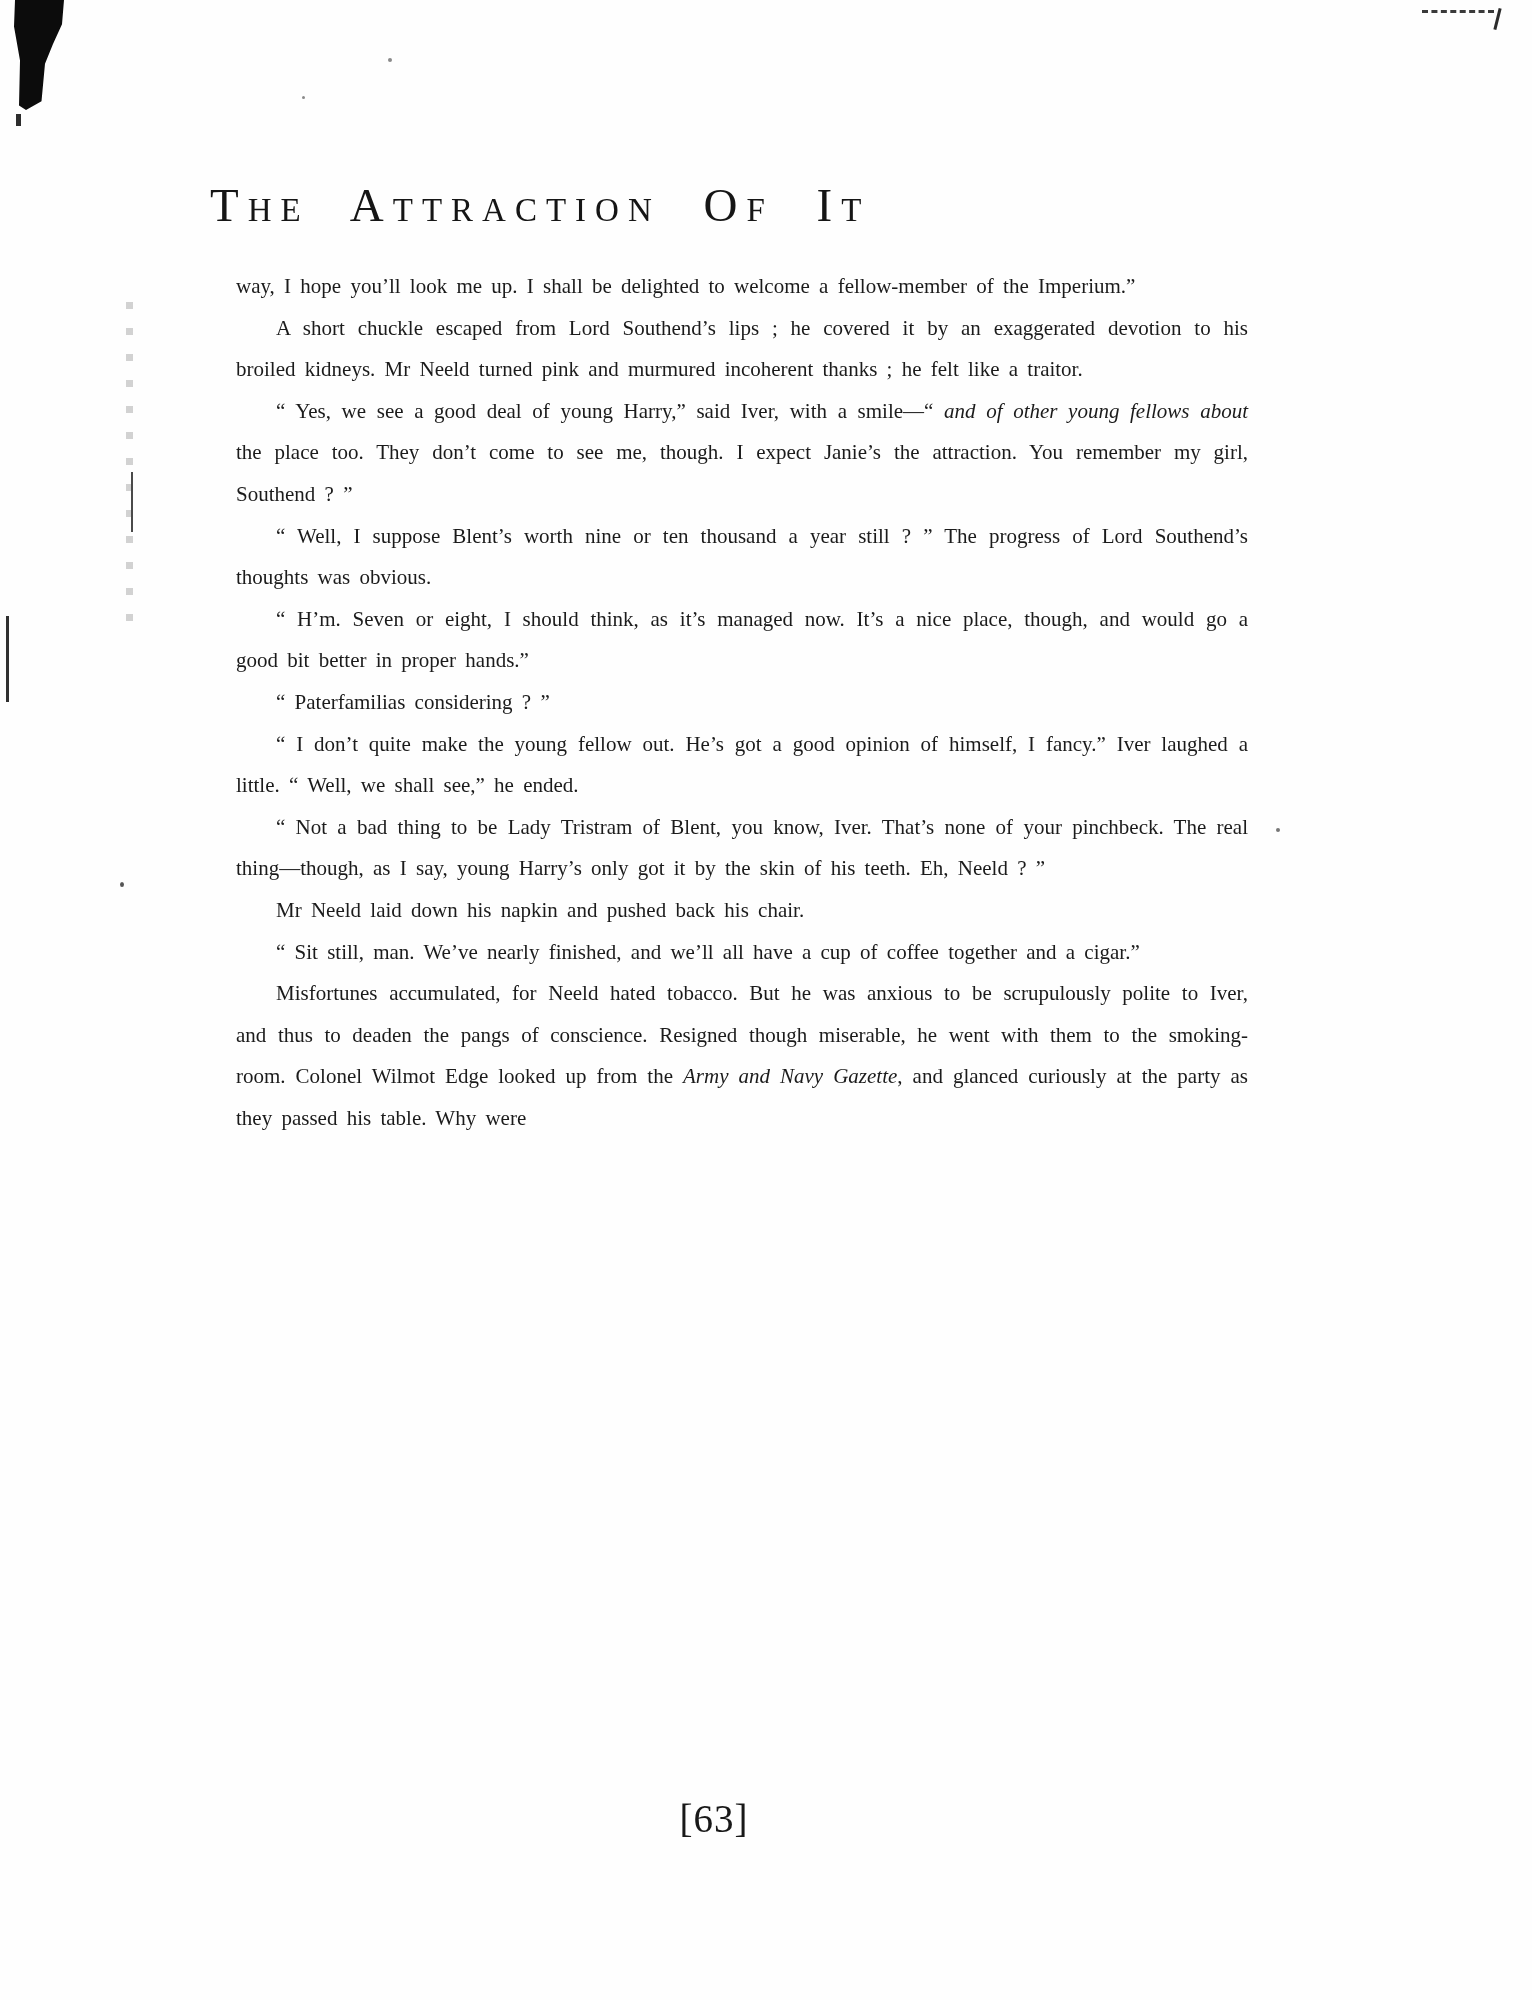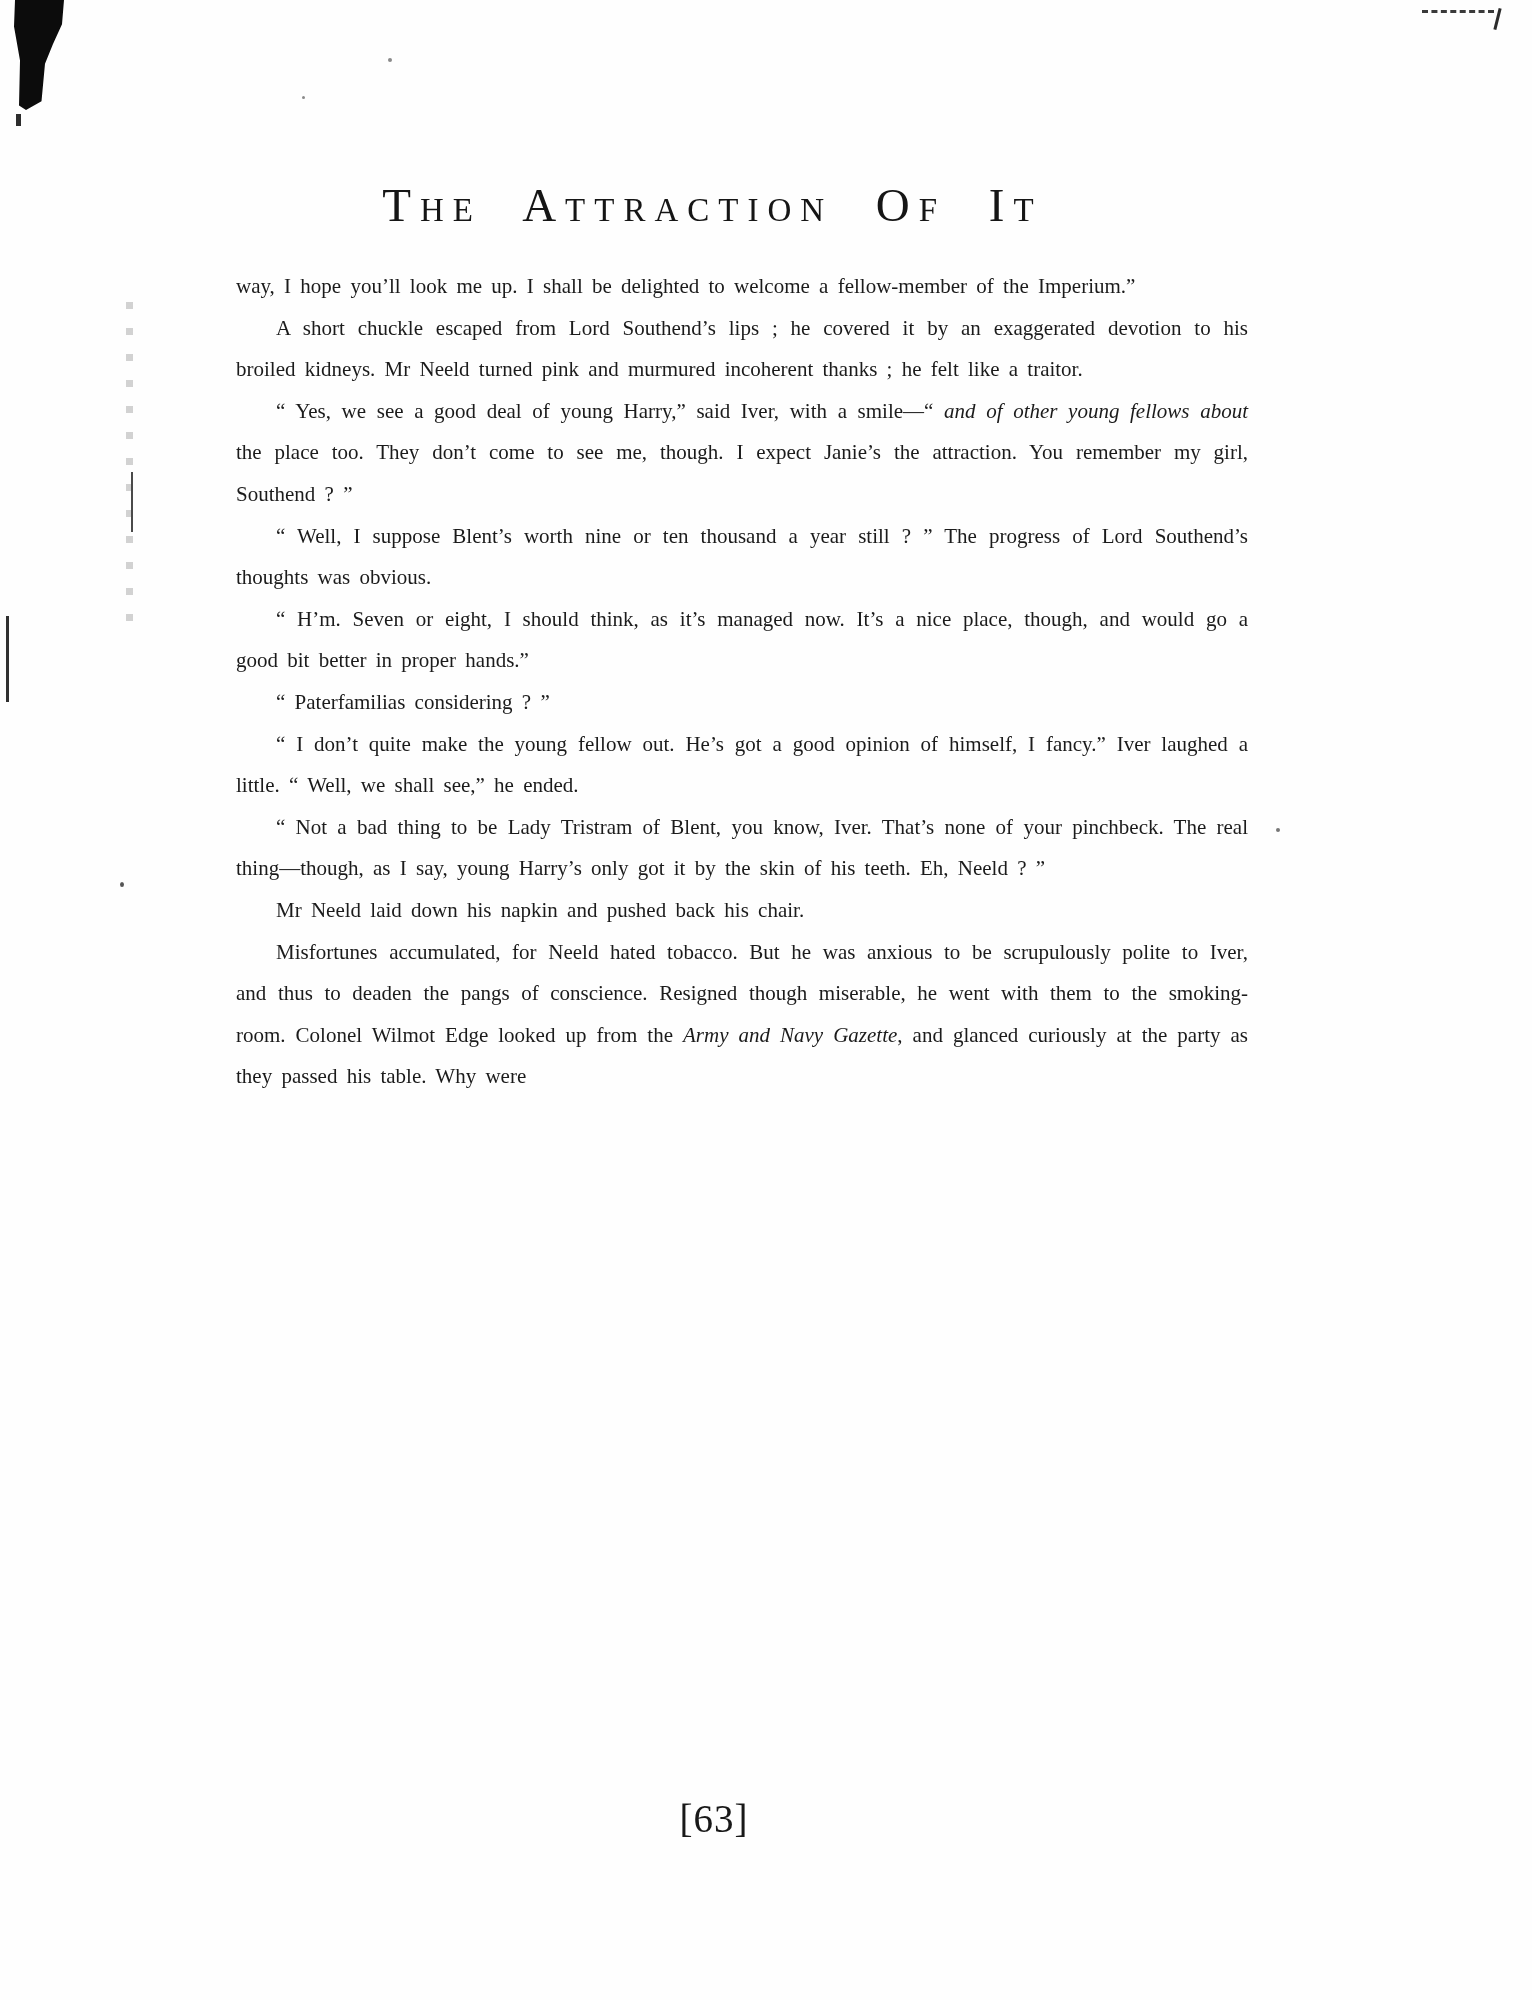--- a/index.html
+++ b/index.html
@@ -16,21 +16,21 @@
     font-family: "Liberation Serif", serif;
     color: #1e1e1e;
   }
 
   
   .running-head {
     position: absolute;
     top: 178px;
     left: 210px;
     width: 1005px;
-    text-align: center;
+    text-align: left;
     font-variant: small-caps;
     font-size: 47px;
     letter-spacing: 9px;
     word-spacing: 22px;
     color: #151515;
     white-space: nowrap;
   }
 
   
   .text-block {
@@ -159,18 +159,19 @@
   <div class="text-block">
       <p><span>way, I hope you’ll look me up. I shall be delighted to welcome a fellow-member of the Imperium.”</span></p>
       <p class="indent"><span>A short chuckle escaped from Lord Southend’s lips ; he covered it by an exaggerated devotion to his broiled kidneys. Mr Neeld turned pink and murmured incoherent thanks ; he felt like a traitor.</span></p>
       <p class="indent"><span>“ Yes, we see a good deal of young Harry,” said Iver, with a smile—“ </span><em>and of other young fellows about</em><span> the place too. They don’t come to see me, though. I expect Janie’s the attraction. You remember my girl, Southend ? ”</span></p>
       <p class="indent"><span>“ Well, I suppose Blent’s worth nine or ten thousand a year still ? ” The progress of Lord Southend’s thoughts was obvious.</span></p>
       <p class="indent"><span>“ H’m. Seven or eight, I should think, as it’s managed now. It’s a nice place, though, and would go a good bit better in proper hands.”</span></p>
       <p class="indent"><span>“ Paterfamilias considering ? ”</span></p>
       <p class="indent"><span>“ I don’t quite make the young fellow out. He’s got a good opinion of himself, I fancy.” Iver laughed a little. “ Well, we shall see,” he ended.</span></p>
       <p class="indent"><span>“ Not a bad thing to be Lady Tristram of Blent, you know, Iver. That’s none of your pinchbeck. The real thing—though, as I say, young Harry’s only got it by the skin of his teeth. Eh, Neeld ? ”</span></p>
       <p class="indent"><span>Mr Neeld laid down his napkin and pushed back his chair.</span></p>
+      <p class="indent"><span>“ Sit still, man. We’ve nearly finished, and we’ll all have a cup of coffee together and a cigar.”</span></p>
       <p class="indent"><span>Misfortunes accumulated, for Neeld hated tobacco. But he was anxious to be scrupulously polite to Iver, and thus to deaden the pangs of conscience. Resigned though miserable, he went with them to the smoking-room. Colonel Wilmot Edge looked up from the </span><em>Army and Navy Gazette</em><span>, and glanced curiously at the party as they passed his table. Why were</span></p>
     </div>
 
   <div class="page-number">[63]</div>
 
 </div>
 
 </body></html>

